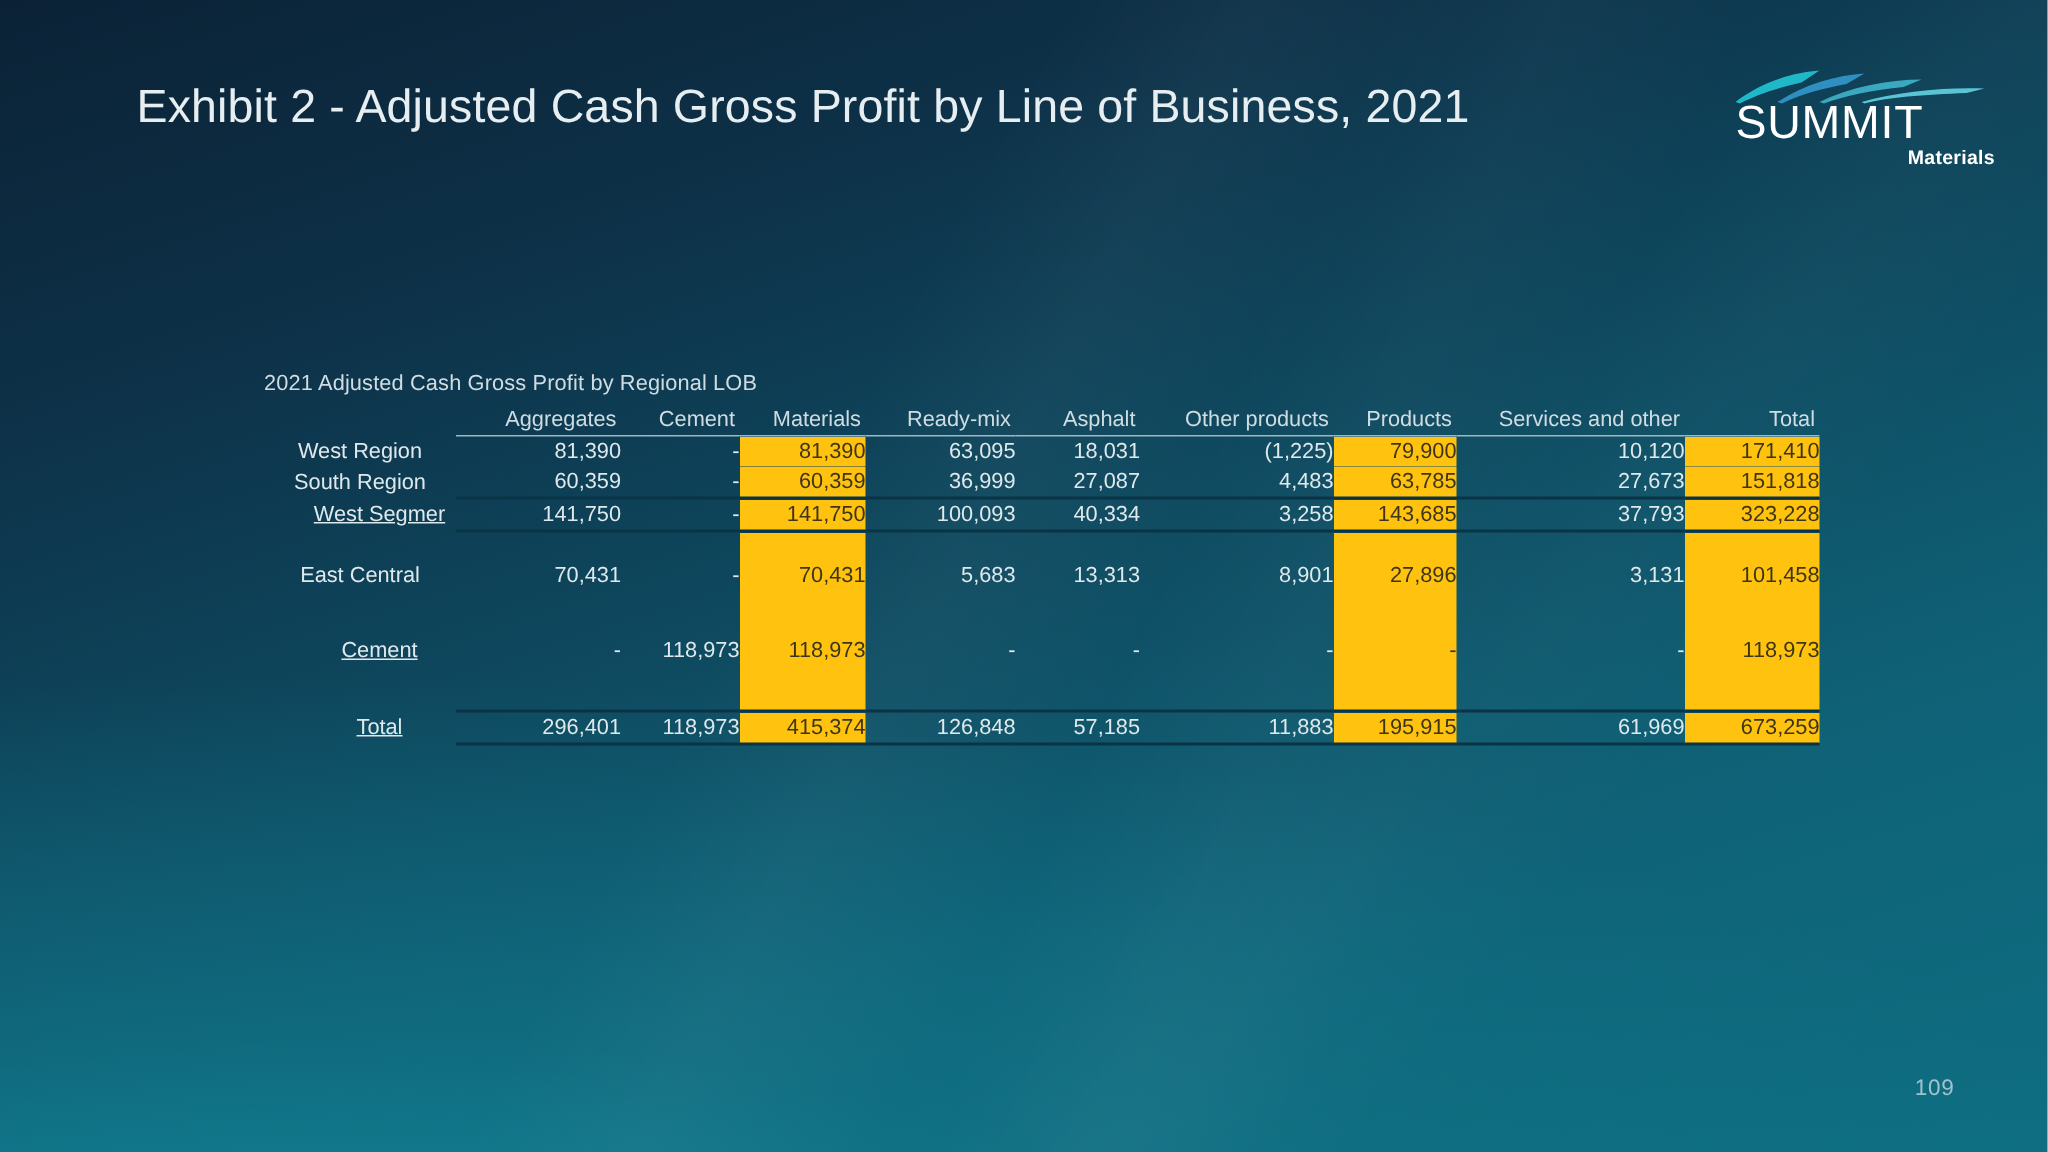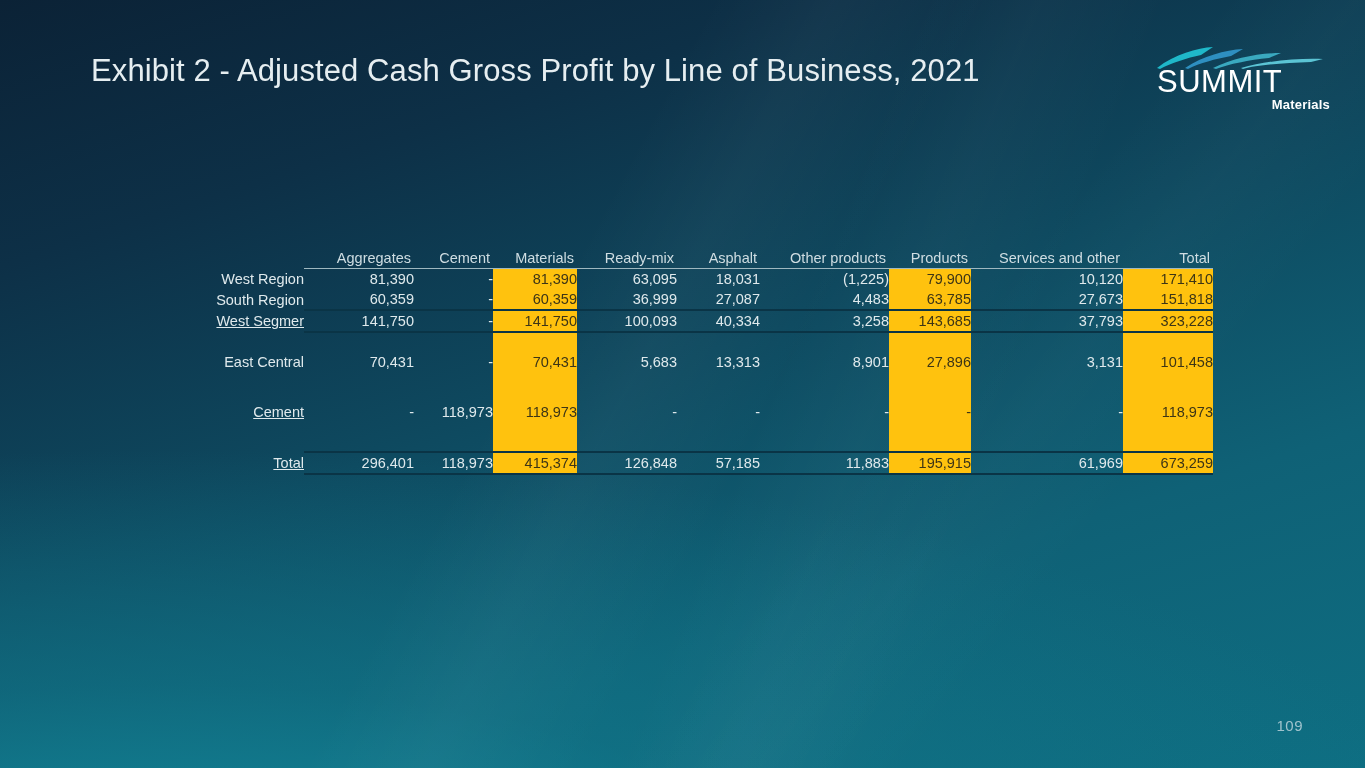--- a/index.html
+++ b/index.html
@@ -70,21 +70,21 @@
   col.c-tot     { width:90px; }
 
   thead th{
     text-align:right; color:#cfdde2; font-size:14.5px;
     border-bottom:1px solid #9fb8c0; padding-bottom:1px;
     height:22px; vertical-align:bottom;
   }
   thead th.lbl{ border-bottom:none; }
   thead th.pad-r{ padding-right:3px; }
 
-  td.lbl{ text-align:right; padding-left:2px; }
+  td.lbl{ text-align:center; padding-left:2px; }
   td.lbl.indent{ padding-left:26px;text-decoration:underline; }
   td.num{ text-align:right; padding-right:3px; }
 
   
   .hl{ background:#FFC20E; color:#154754; }
   td.hl, th.hl{ color:#3d3516; }
   th.hl{ background:transparent; color:#cfdde2; }
 
   
   tr.subtotal td{ border-top:2px solid #0a3446; border-bottom:2px solid #0a3446; }
@@ -114,20 +114,21 @@
     <path d="M2 22 C20 8, 42 2, 58 1 L46 9 C32 12, 16 17, 5 23 Z" fill="#1fb8c9"></path>
     <path d="M30 22 C48 10, 70 4, 88 3 L76 10 C60 13, 45 17, 33 23 Z" fill="#2e8fc0"></path>
     <path d="M58 22 C78 12, 104 7, 126 7 L114 12 C94 14, 74 18, 61 23 Z" fill="#3aa9bf"></path>
     <path d="M86 22 C110 15, 142 12, 168 13 L156 16 C128 17, 102 19, 88 23 Z" fill="#5bc4d4"></path>
   </svg>
   <div class="logo-word">SUMMIT</div>
   <div class="logo-sub">Materials</div>
 </div>
 
 <div class="table-wrap">
+  <div class="caption">2021 Adjusted Cash Gross Profit by Regional LOB</div>
   <table class="fin">
     <colgroup>
       <col class="c-label">
         <col class="c-agg">
         <col class="c-cem">
         <col class="c-mat">
         <col class="c-rmx">
       <col class="c-asp">
         <col class="c-oth">
         <col class="c-prd">

